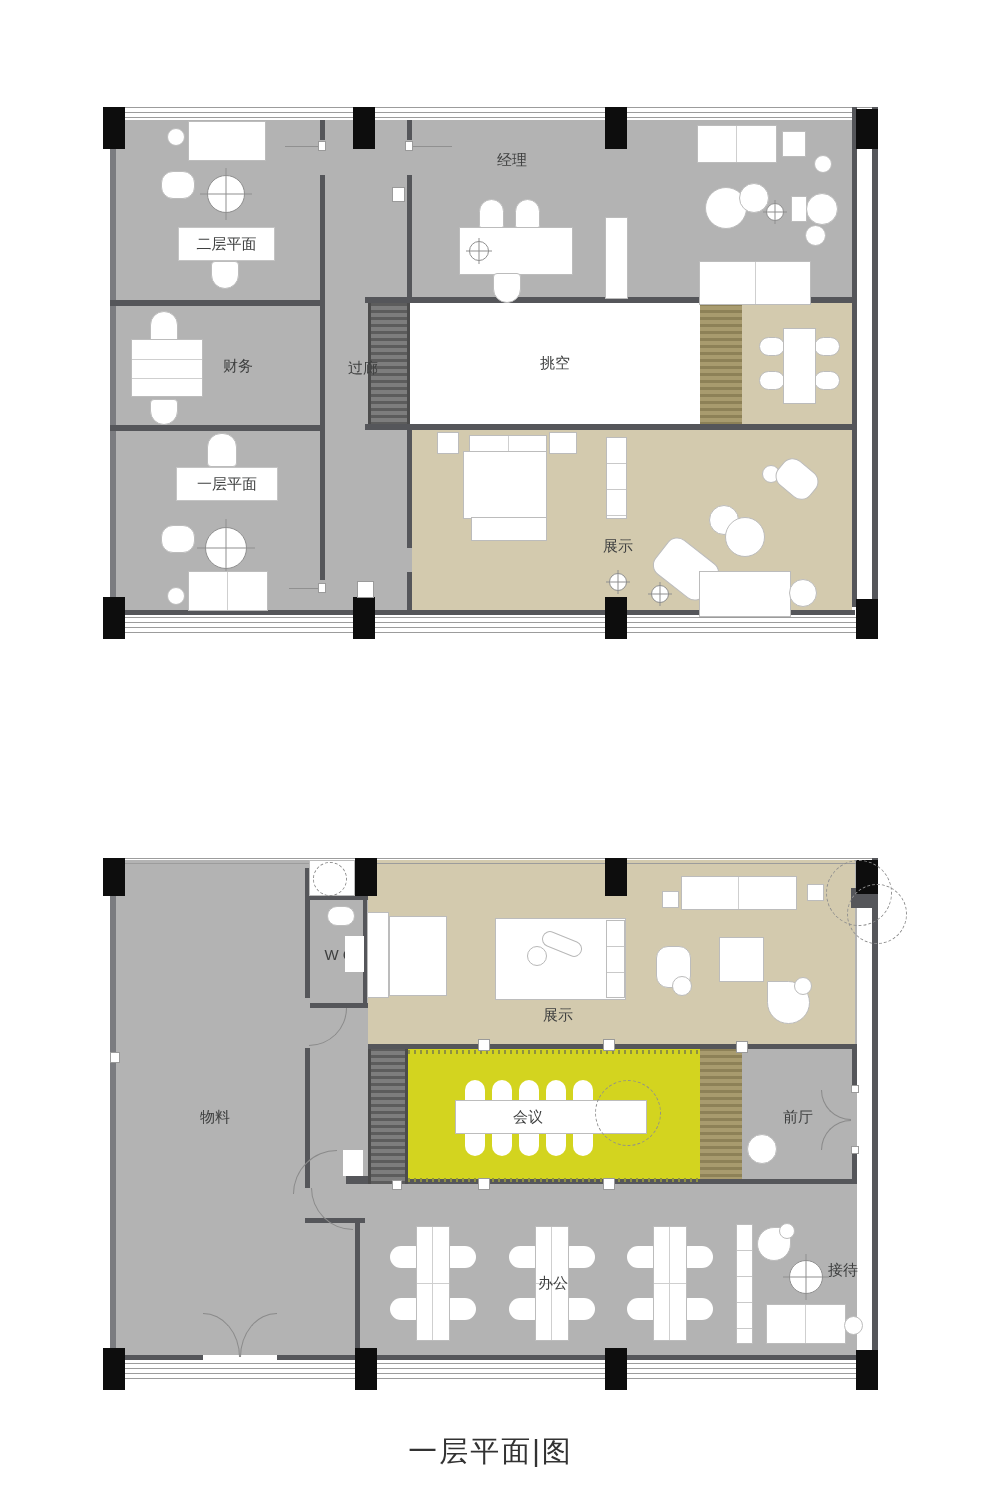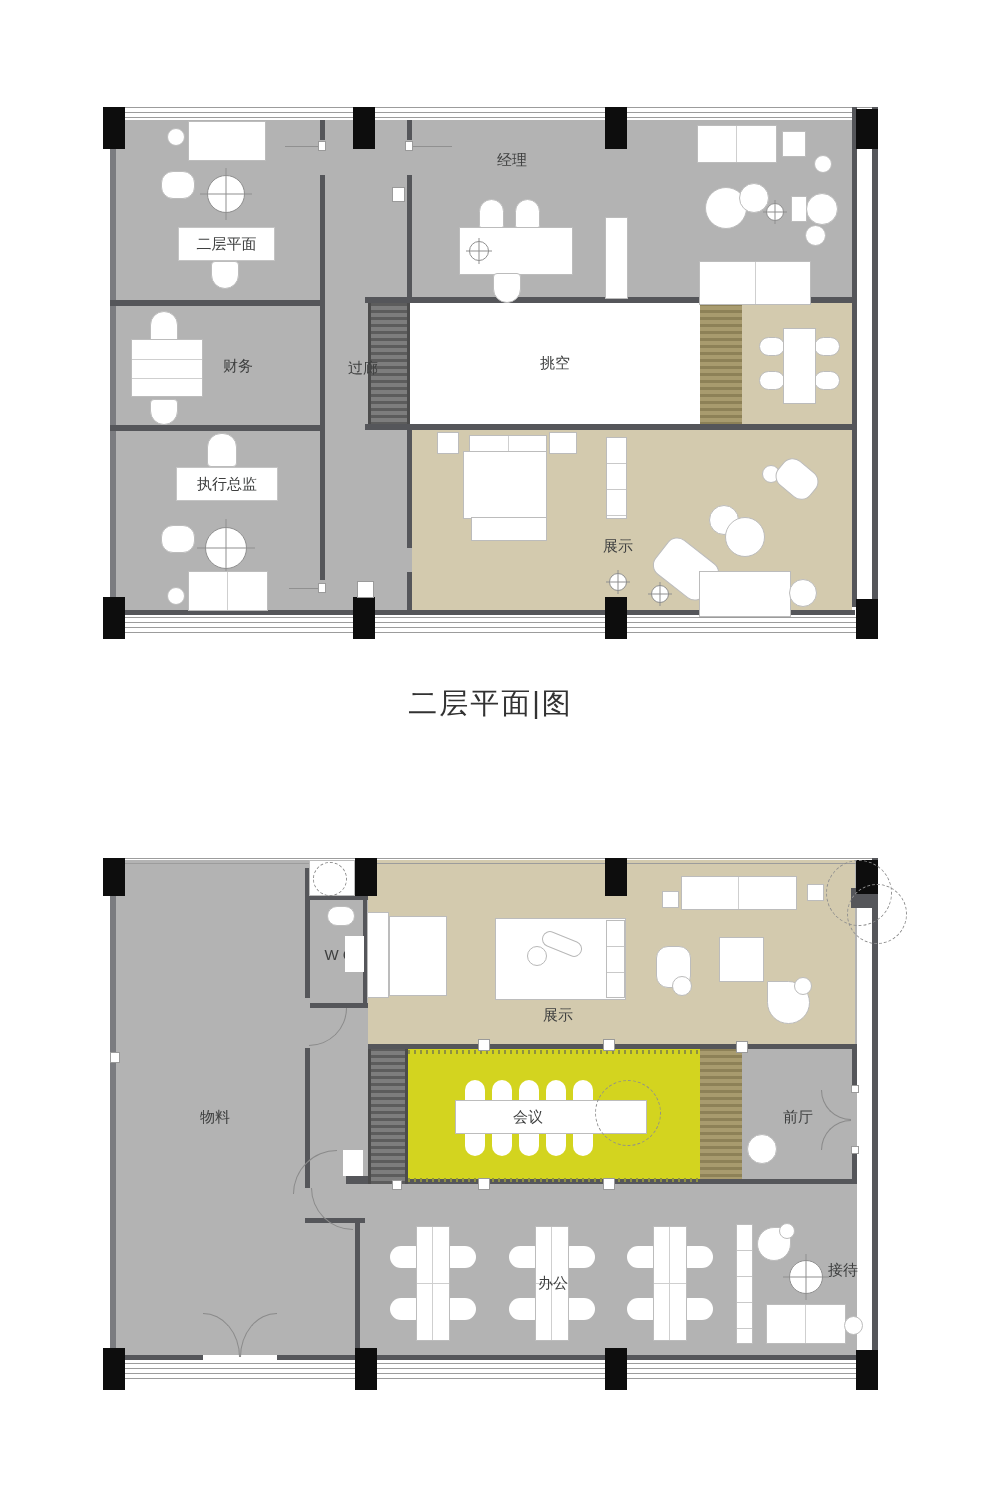--- a/index.html
+++ b/index.html
@@ -114,21 +114,21 @@
 
     <div class="f arch-up" style="left:47px;top:204px;width:28px;height:32px;"></div>
     <div class="f fin-desk" style="left:28px;top:232px;width:72px;height:58px;"></div>
     <div class="f arch-down" style="left:47px;top:292px;width:28px;height:26px;"></div>
     <div class="lbl" style="left:100px;top:250px;width:70px;">财务</div>
 
     <div class="lbl" style="left:228px;top:252px;width:64px;">过廊</div>
 
     <div class="f arch-up" style="left:104px;top:326px;width:30px;height:34px;"></div>
     <div class="plate" style="left:73px;top:360px;width:102px;height:34px;">
-      <span>执行总监</span>
+      <span>一层平面</span>
     </div>
     <div class="f pillh" style="left:58px;top:418px;width:34px;height:28px;"></div>
     <div class="target" style="left:102px;top:420px;width:40px;height:40px;"></div>
     <div class="f sofa" style="left:85px;top:464px;width:80px;height:40px;"></div>
     <div class="f circle" style="left:64px;top:480px;width:18px;height:18px;"></div>
 
     <div class="lbl" style="left:374px;top:44px;width:70px;">经理</div>
     <div class="f arch-up" style="left:376px;top:92px;width:25px;height:30px;"></div>
     <div class="f arch-up" style="left:412px;top:92px;width:25px;height:30px;"></div>
     <div class="f" style="left:356px;top:120px;width:114px;height:48px;"></div>
@@ -165,21 +165,20 @@
     <div class="f circle" style="left:606px;top:398px;width:30px;height:30px;"></div>
     <div class="f circle" style="left:622px;top:410px;width:40px;height:40px;"></div>
     <div class="f circle" style="left:659px;top:358px;width:18px;height:18px;"></div>
     <div class="f pillh" style="left:673px;top:356px;width:42px;height:32px;transform:rotate(40deg);"></div>
     <div class="f pillh" style="left:552px;top:440px;width:62px;height:44px;transform:rotate(38deg);"></div>
     <div class="f" style="left:596px;top:464px;width:92px;height:46px;"></div>
     <div class="target" style="left:548px;top:478px;width:16px;height:16px;"></div>
     <div class="f circle" style="left:686px;top:472px;width:28px;height:28px;"></div>
   </div>
 
-  <div class="title" style="left:103px;top:684px;">二层平面|图</div>
 
   <div class="plan" style="left:103px;top:858px;width:775px;height:545px;">
 
     <div class="room gray" style="left:7px;top:2px;width:762px;height:500px;"></div>
     <div class="room beige" style="left:265px;top:2px;width:487px;height:188px;"></div>
     <div class="stair-d" style="left:265px;top:190px;width:40px;height:136px;"></div>
     <div class="room yellow" style="left:305px;top:190px;width:292px;height:136px;"></div>
     <div class="stair-w" style="left:597px;top:190px;width:42px;height:136px;"></div>
 
     <div class="lines3" style="left:0;top:0;width:775px;height:10px;"></div>
@@ -303,14 +302,15 @@
 
     <div class="f shelf3" style="left:633px;top:366px;width:17px;height:120px;"></div>
     <div class="f fan2" style="left:654px;top:369px;width:34px;height:34px;"></div>
     <div class="f circle" style="left:676px;top:365px;width:16px;height:16px;"></div>
     <div class="target" style="left:686px;top:402px;width:32px;height:32px;"></div>
     <div class="lbl" style="left:708px;top:403px;width:64px;">接待</div>
     <div class="f sofa" style="left:663px;top:446px;width:80px;height:40px;"></div>
     <div class="f circle" style="left:741px;top:458px;width:19px;height:19px;"></div>
   </div>
 
+  <div class="title" style="left:103px;top:1432px;">一层平面|图</div>
 
 </div>
 
 </body></html>

